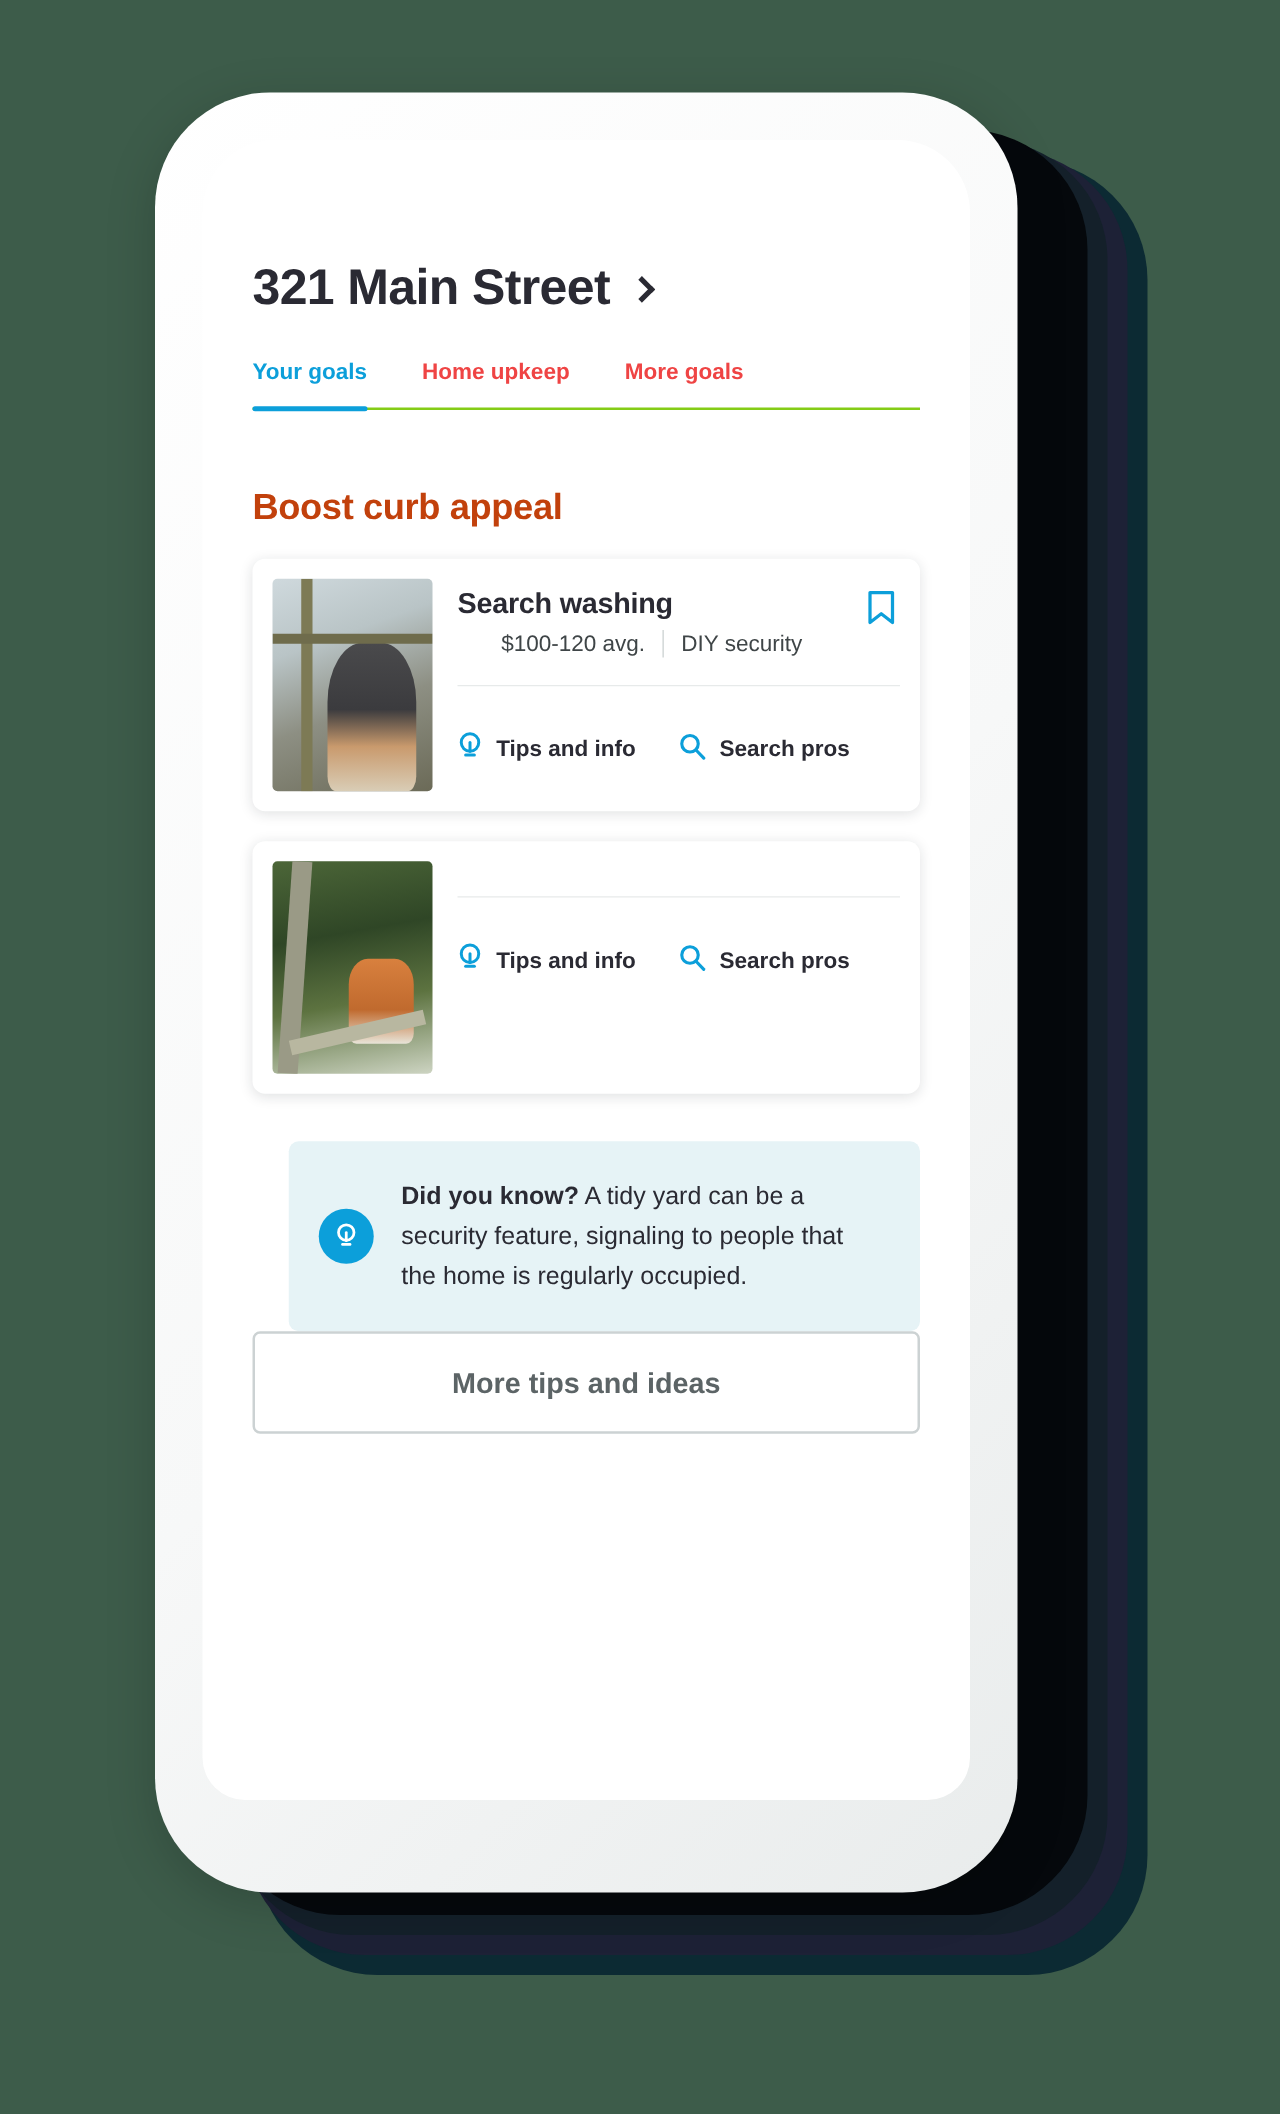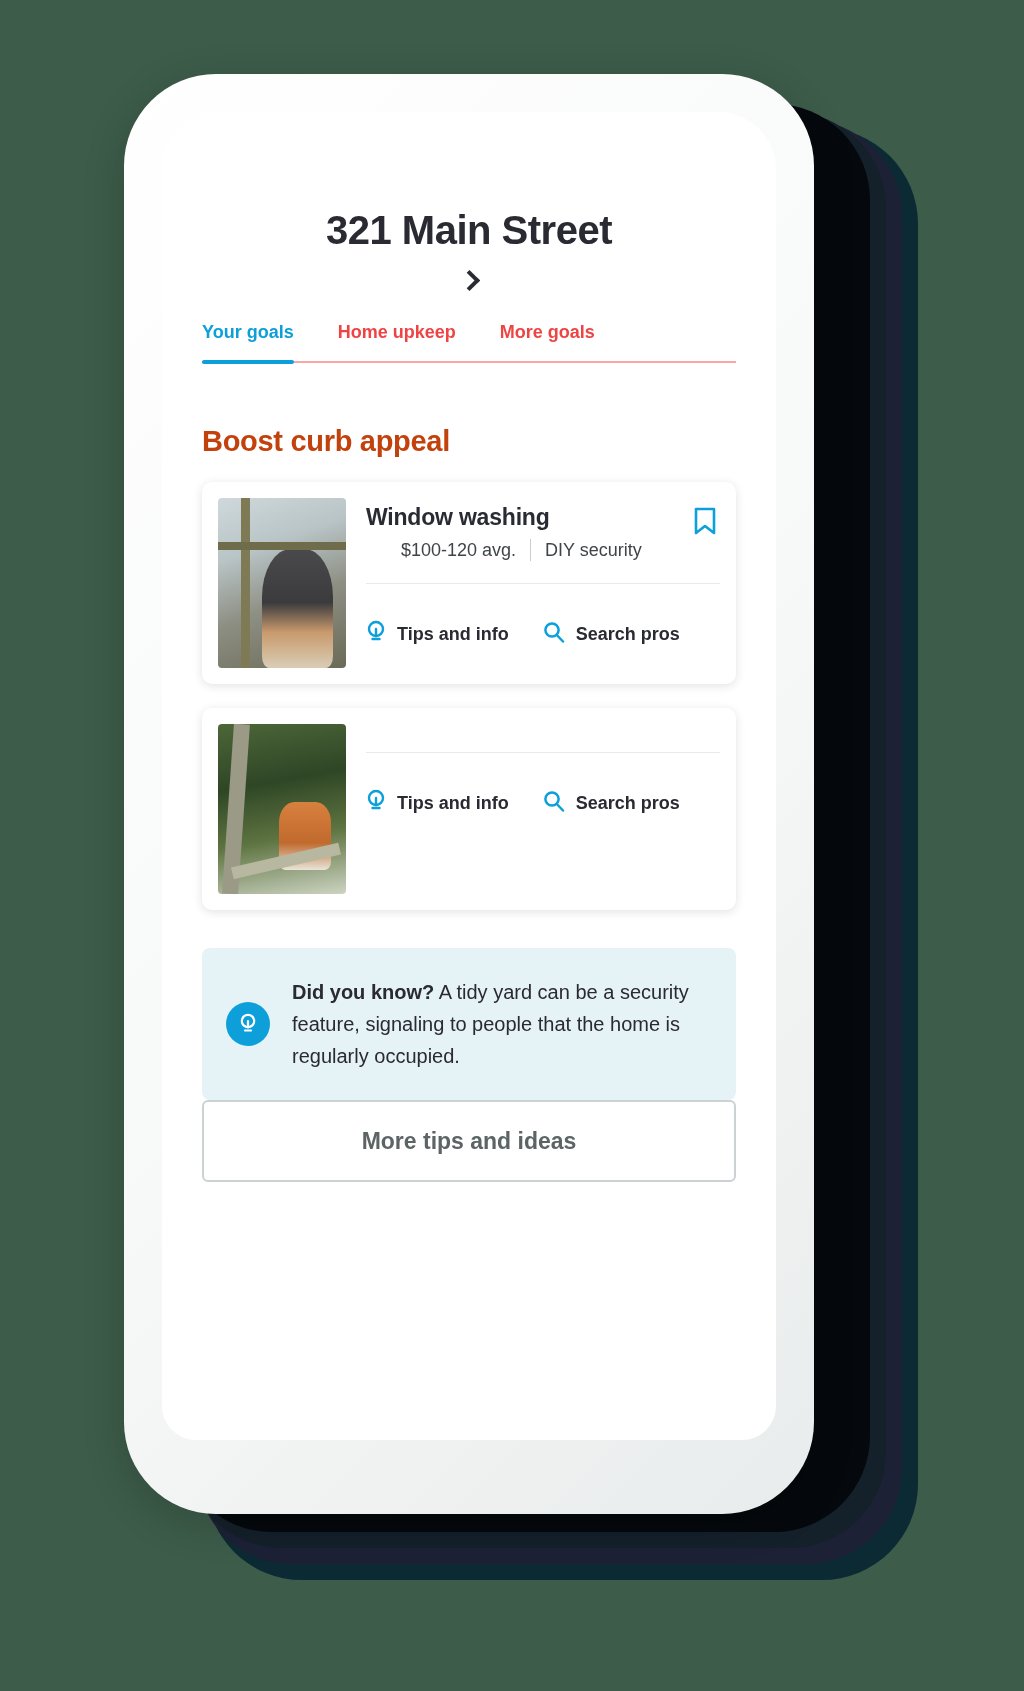--- a/index.html
+++ b/index.html
@@ -59,21 +59,20 @@
     padding: 0 40px;
     height: 100%;
   }
 
   
   .header-title {
     display: flex;
     align-items: center;
     gap: 18px;
     padding-top: 96px;
-    flex-direction: column;
   }
   .header-title h1 {
     font-size: 40px;
     font-weight: bold;
     color: #2a2a33;
     letter-spacing: -0.5px;
   }
   .chevron-right {
     display: block;
     width: 15px;
@@ -82,21 +81,21 @@
     border-top: 4px solid #2a2a33;
     transform: rotate(45deg);
     margin-top: 2px;
   }
 
   
   .tabs {
     display: flex;
     gap: 44px;
     margin-top: 34px;
-    border-bottom: 2px solid #fca5a5;
+    border-bottom: 2px solid #84cc16;
     position: relative;
   }
   .tab {
     font-size: 18px;
     font-weight: bold;
     color: #ef4444;
     padding-bottom: 18px;
     background: none;
     border: none;
     font-family: inherit;
@@ -242,20 +241,21 @@
 
   
   .callout {
     margin-top: 38px;
     background: #e6f3f6;
     border-radius: 8px;
     display: flex;
     gap: 22px;
     padding: 28px 30px 28px 24px;
     align-items: center;
+    margin-left: 29px;
   }
   .callout-icon {
     width: 44px; height: 44px;
     border-radius: 50%;
     background: #0c9fda;
     display: flex; align-items: center; justify-content: center;
     flex-shrink: 0;
   }
   .callout-text {
     font-size: 20px;
@@ -306,21 +306,21 @@
       <h2 class="section-title">Boost curb appeal</h2>
 
       
       <div class="card">
         <div class="card-thumb thumb-window">
           <div class="figure"></div>
         </div>
         <div class="card-body">
           <div class="card-head">
             <div>
-              <div class="card-title">Window washing</div>
+              <div class="card-title">Search washing</div>
               <div class="card-meta">
                 <span>$100-120 avg.</span>
                 <span class="meta-divider"></span>
                 <span>DIY security</span>
               </div>
             </div>
             <button class="bookmark-btn">
               <svg width="26" height="30" viewBox="0 0 26 30" fill="none">
                 <path d="M4 3h18v24l-9-7-9 7V3z" stroke="#0c9fda" stroke-width="2.6" stroke-linejoin="round" fill="none"></path>
               </svg>

